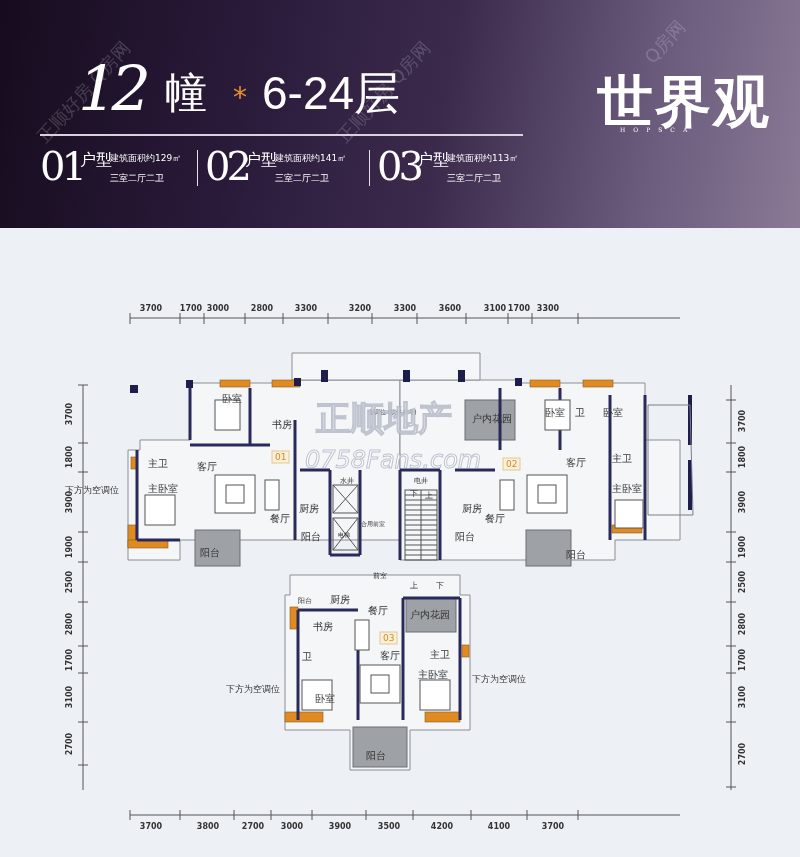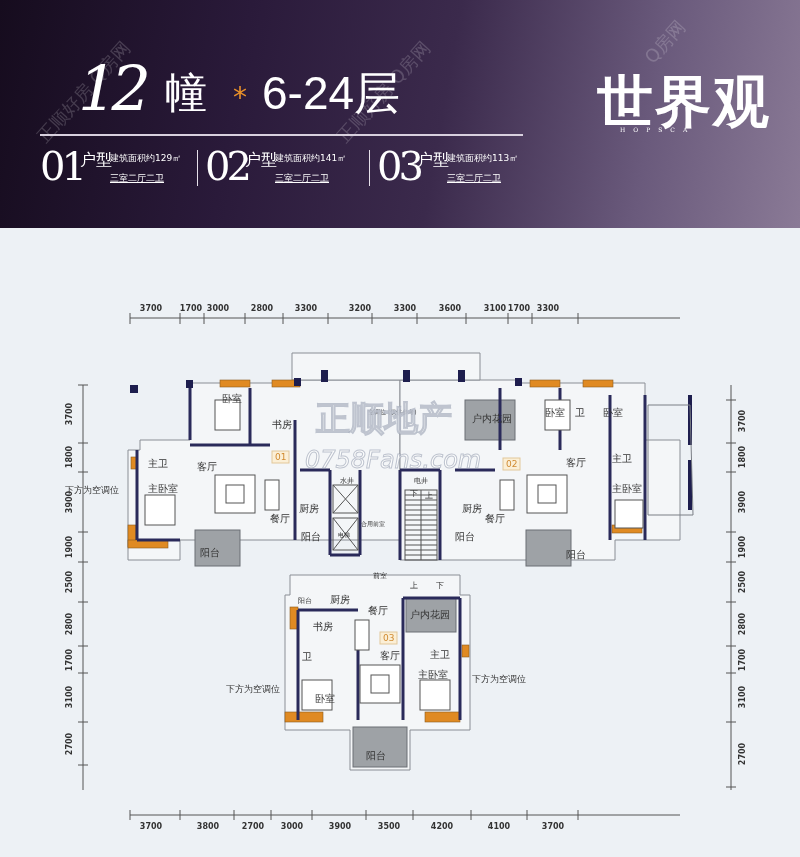--- a/index.html
+++ b/index.html
@@ -9,21 +9,21 @@
   .header .wm{position:absolute;color:rgba(255,255,255,0.18);font-size:18px;transform:rotate(-48deg);white-space:nowrap;}
   .title-num{position:absolute;left:78px;top:58px;font-family:"DejaVu Serif",serif;font-style:italic;font-size:62px;color:#fff;letter-spacing:-6px;line-height:1;}
   .title-dong{position:absolute;left:165px;top:72px;font-size:42px;color:#fff;line-height:1;}
   .title-star{position:absolute;left:233px;top:84px;font-size:28px;color:#e8902a;line-height:1;}
   .title-floors{position:absolute;left:262px;top:70px;font-size:46px;color:#fff;line-height:1;font-family:"Liberation Sans",sans-serif;}
   .title-rule{position:absolute;left:40px;top:134px;width:483px;height:2px;background:#d8d0de;}
   .unit{position:absolute;top:146px;height:44px;}
   .unit .no{position:absolute;left:0;top:0;font-family:"DejaVu Serif",serif;font-size:40px;color:#fff;letter-spacing:-4px;line-height:1;}
   .unit .type{position:absolute;left:40px;top:4px;font-size:16px;color:#fff;white-space:nowrap;}
   .unit .area{position:absolute;left:70px;top:6px;font-size:9px;color:#fff;white-space:nowrap;text-align:center;}
-  .unit .rooms{position:absolute;left:70px;top:26px;font-size:9px;color:#fff;white-space:nowrap;text-decoration:underline;}
+  .unit .rooms{position:absolute;left:70px;top:26px;font-size:9px;color:#fff;white-space:nowrap;}
   .sep{position:absolute;top:150px;width:1px;height:36px;background:#e6e0ea;}
   .logo{position:absolute;left:597px;top:74px;font-size:56px;font-weight:bold;color:#fff;letter-spacing:2px;line-height:1;}
   .logo-sub{position:absolute;left:620px;top:126px;font-size:6px;color:#fff;letter-spacing:8px;font-family:"DejaVu Serif",serif;}
   .plan{position:absolute;left:0;top:228px;width:648px;height:629px;}
   svg text{font-family:"DejaVu Sans",sans-serif;}
 </style>
 </head>
 <body>
 
 <div class="header">

